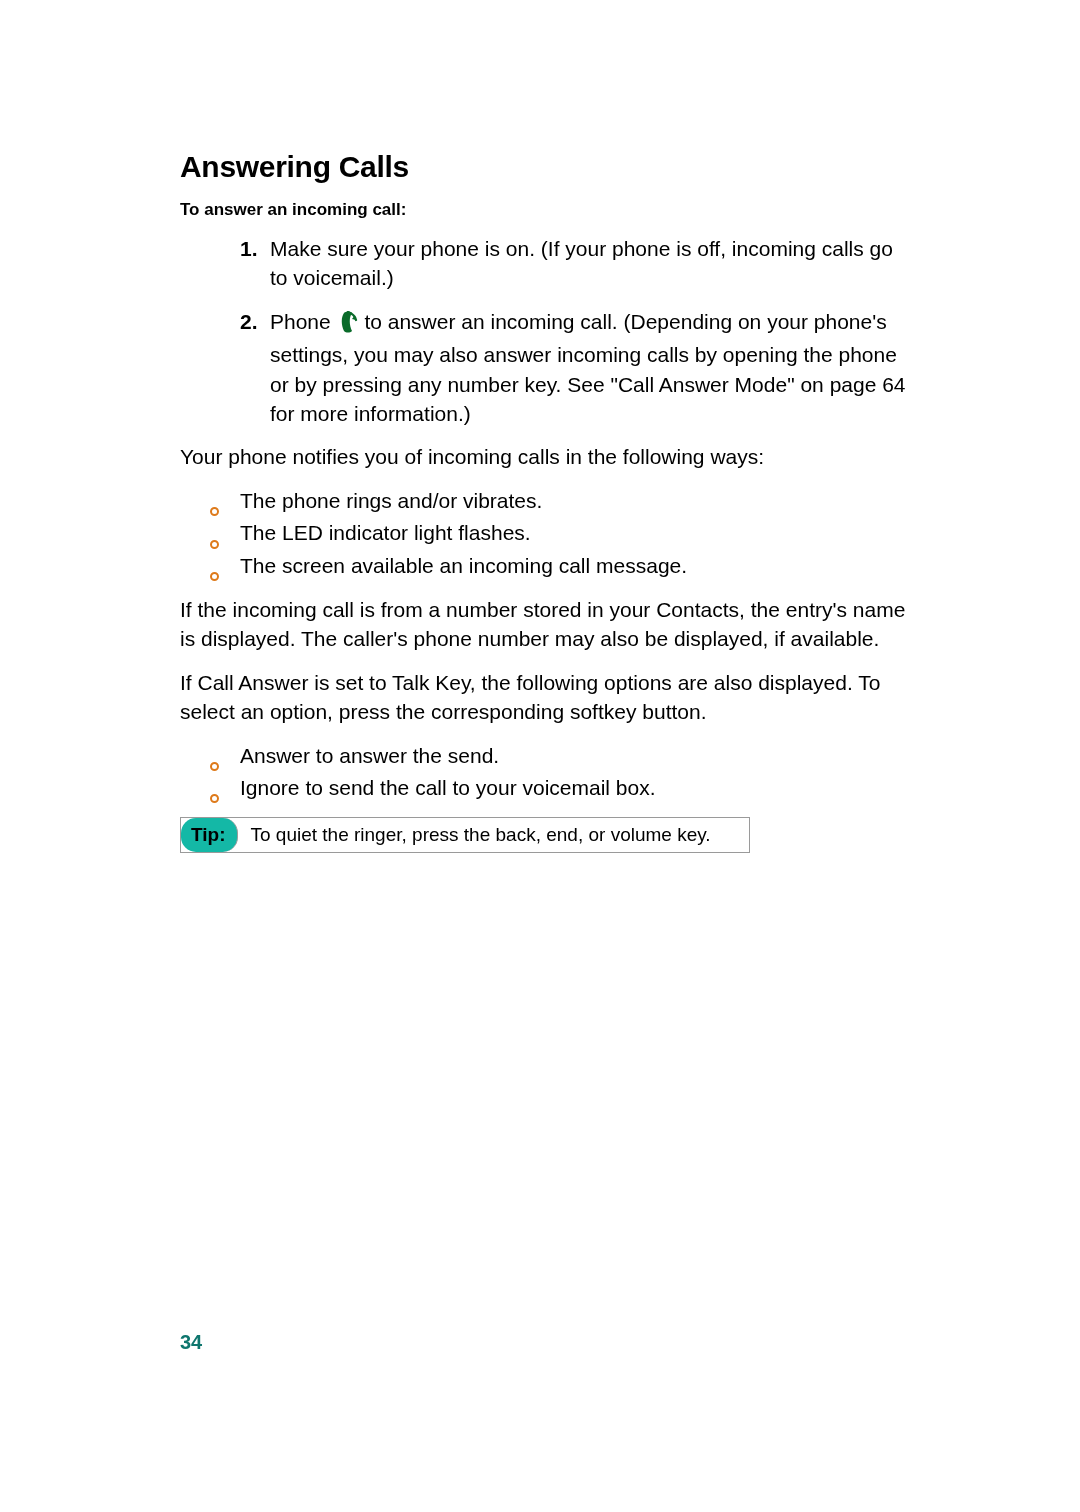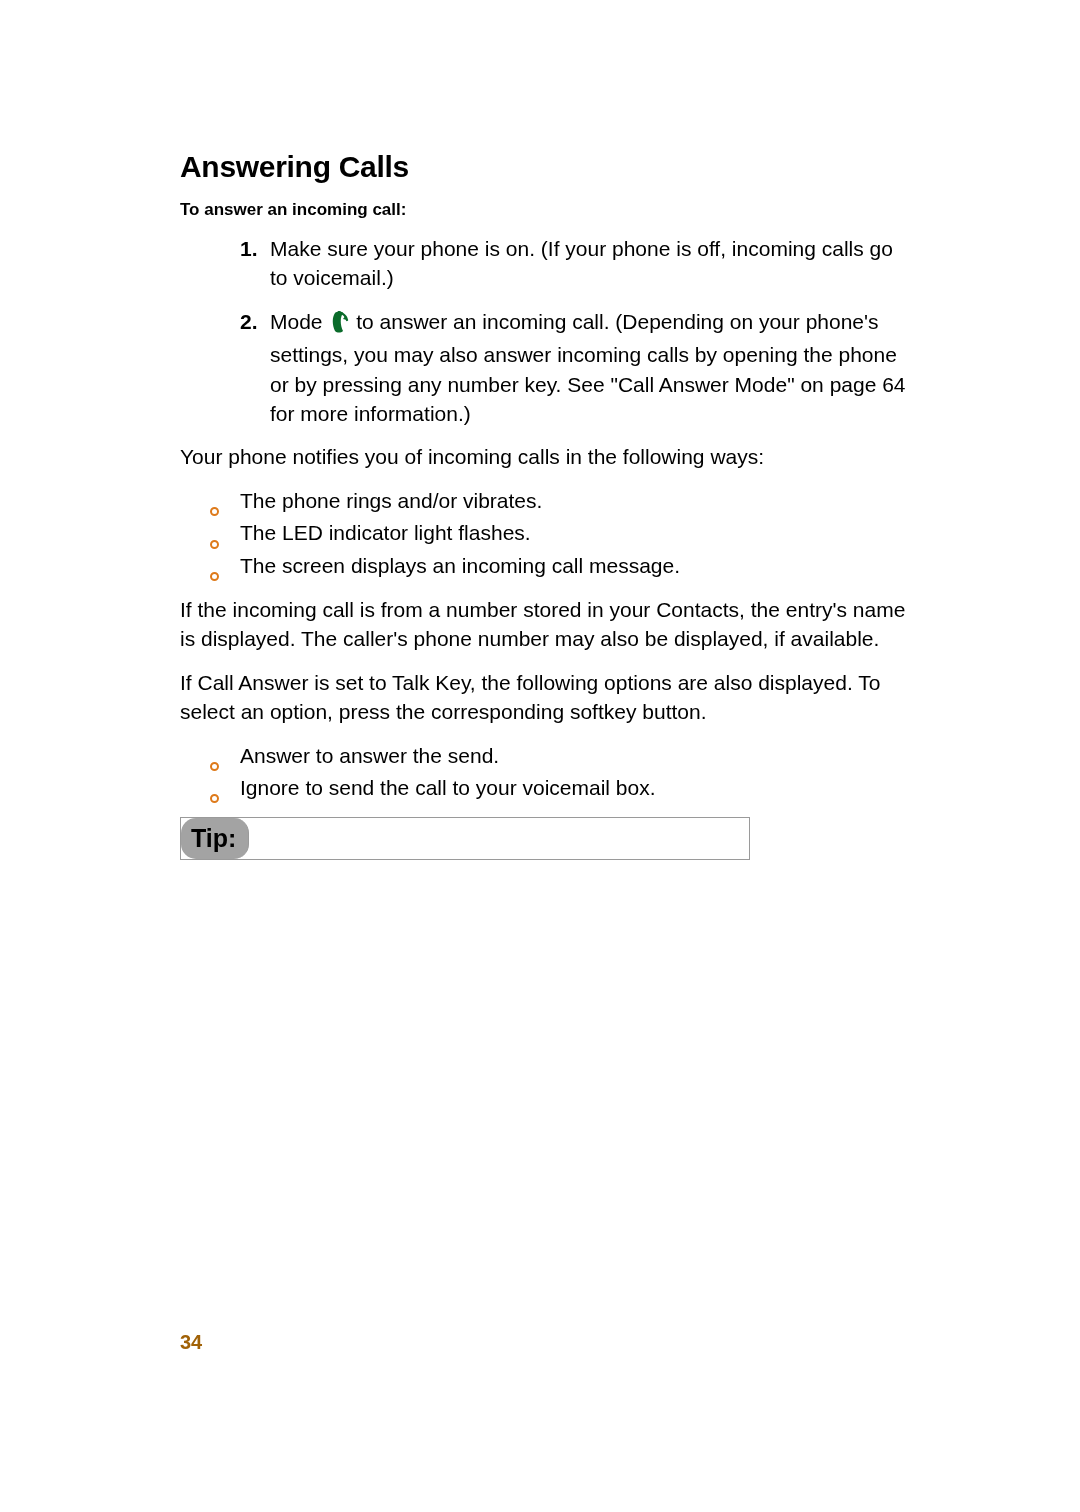--- a/index.html
+++ b/index.html
@@ -78,23 +78,23 @@
     margin: 0 1px;
   }
   .tipbox {
     display: flex;
     align-items: stretch;
     border: 1px solid #9a9a9a;
     width: 568px;
     margin-top: 10px;
   }
   .tipbox .label {
-    background: #a3a3a3;
-    font-weight: 700;
-    font-size: 25px;
+    background: #14b8a6;
+    font-weight: 700;
+    font-size: 19px;
     padding: 6px 12px 6px 10px;
     border-right: 1px solid #9a9a9a;
     display: flex;
     align-items: center;
     border-radius: 15px;
   }
   .tipbox .content {
     font-size: 19px;
     padding: 6px 12px;
     display: flex;
@@ -103,40 +103,40 @@
   .footer {
     position: absolute;
     left: 180px;
     right: 170px;
     bottom: 158px;
     display: flex;
     justify-content: space-between;
     font-size: 20px;
     font-weight: 700;
   }
-  .footer .pagenum { color: #a16207; }
+  .footer .pagenum { color: #0f766e; }
 </style>
 </head>
 <body>
 
 <div class="page">
 
   <h2 class="heading">Answering Calls</h2>
 
   <div class="subheading">To answer an incoming call:</div>
 
   <div class="numbered">
     <div class="num-item">
       <span class="marker">1.</span>
       <span class="body">Make sure your phone is on. (If your phone is off, incoming calls go to voicemail.)</span>
     </div>
     <div class="num-item">
       <span class="marker">2.</span>
       <span class="body">
-        <span>Mode </span><span class="talk-icon"><svg width="20" height="22" viewBox="0 0 20 22">
+        <span>Phone </span><span class="talk-icon"><svg width="20" height="22" viewBox="0 0 20 22">
               <path d="M6 2 C3 6 3 14 6 20 C8 22 12 22 14 20 C11 14 11 6 14 2 C12 0 8 0 6 2 Z" fill="#0a6b2a"></path>
               <path d="M10 1 C13 2 17 5 18 9" stroke="#0a6b2a" stroke-width="2.3" fill="none" stroke-linecap="round"></path>
               <polygon points="18,9 14,8 17,4" fill="#0a6b2a"></polygon>
             </svg></span><span> to answer an incoming call. (Depending on your phone's settings, you may also answer incoming calls by opening the phone or by pressing any number key. See "Call Answer Mode" on page 64 for more information.)</span>
       </span>
     </div>
   </div>
 
   <p class="para">Your phone notifies you of incoming calls in the following ways:</p>
 
@@ -156,21 +156,21 @@
           </svg>
         </span>
       <span class="body">The LED indicator light flashes.</span>
     </div>
     <div class="bul-item">
       <span class="bullet-dot">
           <svg width="9" height="9">
             <circle cx="4.5" cy="4.5" r="3.5" fill="none" stroke="#DE7A1B" stroke-width="2"></circle>
           </svg>
         </span>
-      <span class="body">The screen displays an incoming call message.</span>
+      <span class="body">The screen available an incoming call message.</span>
     </div>
   </div>
 
   <p class="para">If the incoming call is from a number stored in your Contacts, the entry's name is displayed. The caller's phone number may also be displayed, if available.</p>
 
   <p class="para">
     <span>If Call Answer is set to </span><span class="inline-bold">Talk Key</span><span>, the following options are also displayed. To select an option, press the corresponding softkey button.</span>
   </p>
 
   <div class="bulleted">
@@ -191,19 +191,20 @@
           </svg>
         </span>
       <span class="body">
         <span class="inline-bold">Ignore</span><span> to send the call to your voicemail box.</span>
       </span>
     </div>
   </div>
 
   <div class="tipbox">
     <div class="label">Tip:</div>
+    <div class="content">To quiet the ringer, press the back, end, or volume key.</div>
   </div>
 
   <div class="footer">
     <span class="pagenum">34</span>
   </div>
 
 </div>
 
 </body></html>

